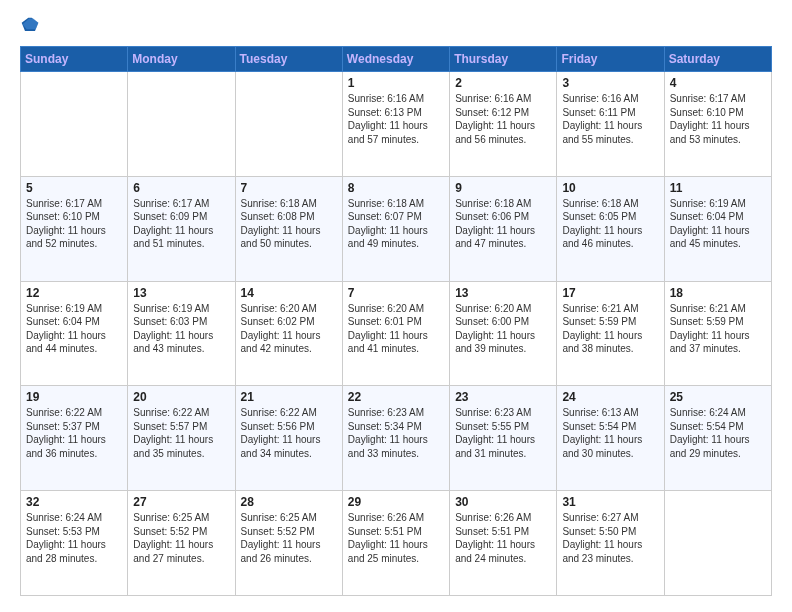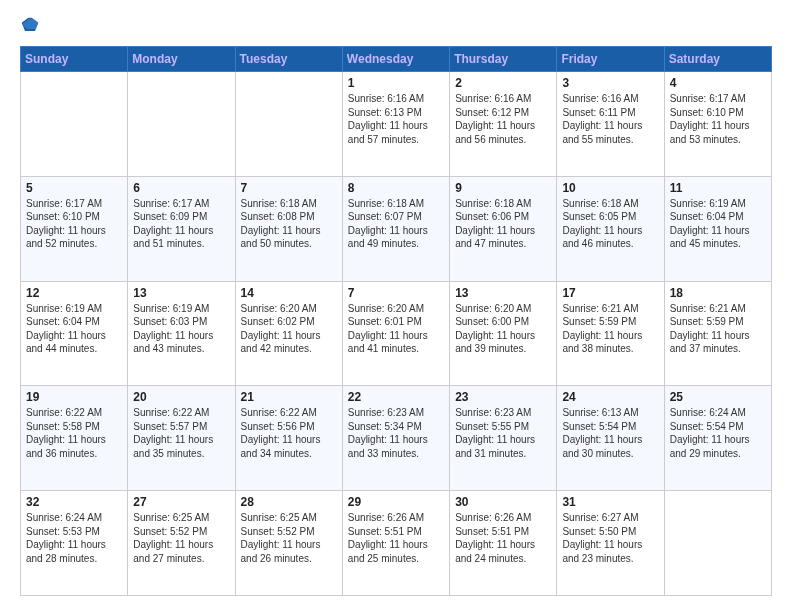--- a/index.html
+++ b/index.html
@@ -266,21 +266,21 @@
             <div class="day-info">Sunrise: 6:21 AM
 Sunset: 5:59 PM
 Daylight: 11 hours
 and 37 minutes.</div>
           </td>
         </tr>
         <tr>
           <td>
             <div class="day-number">19</div>
             <div class="day-info">Sunrise: 6:22 AM
-Sunset: 5:58 PM
+Sunset: 5:37 PM
 Daylight: 11 hours
 and 36 minutes.</div>
           </td>
           <td>
             <div class="day-number">20</div>
             <div class="day-info">Sunrise: 6:22 AM
 Sunset: 5:57 PM
 Daylight: 11 hours
 and 35 minutes.</div>
           </td>

